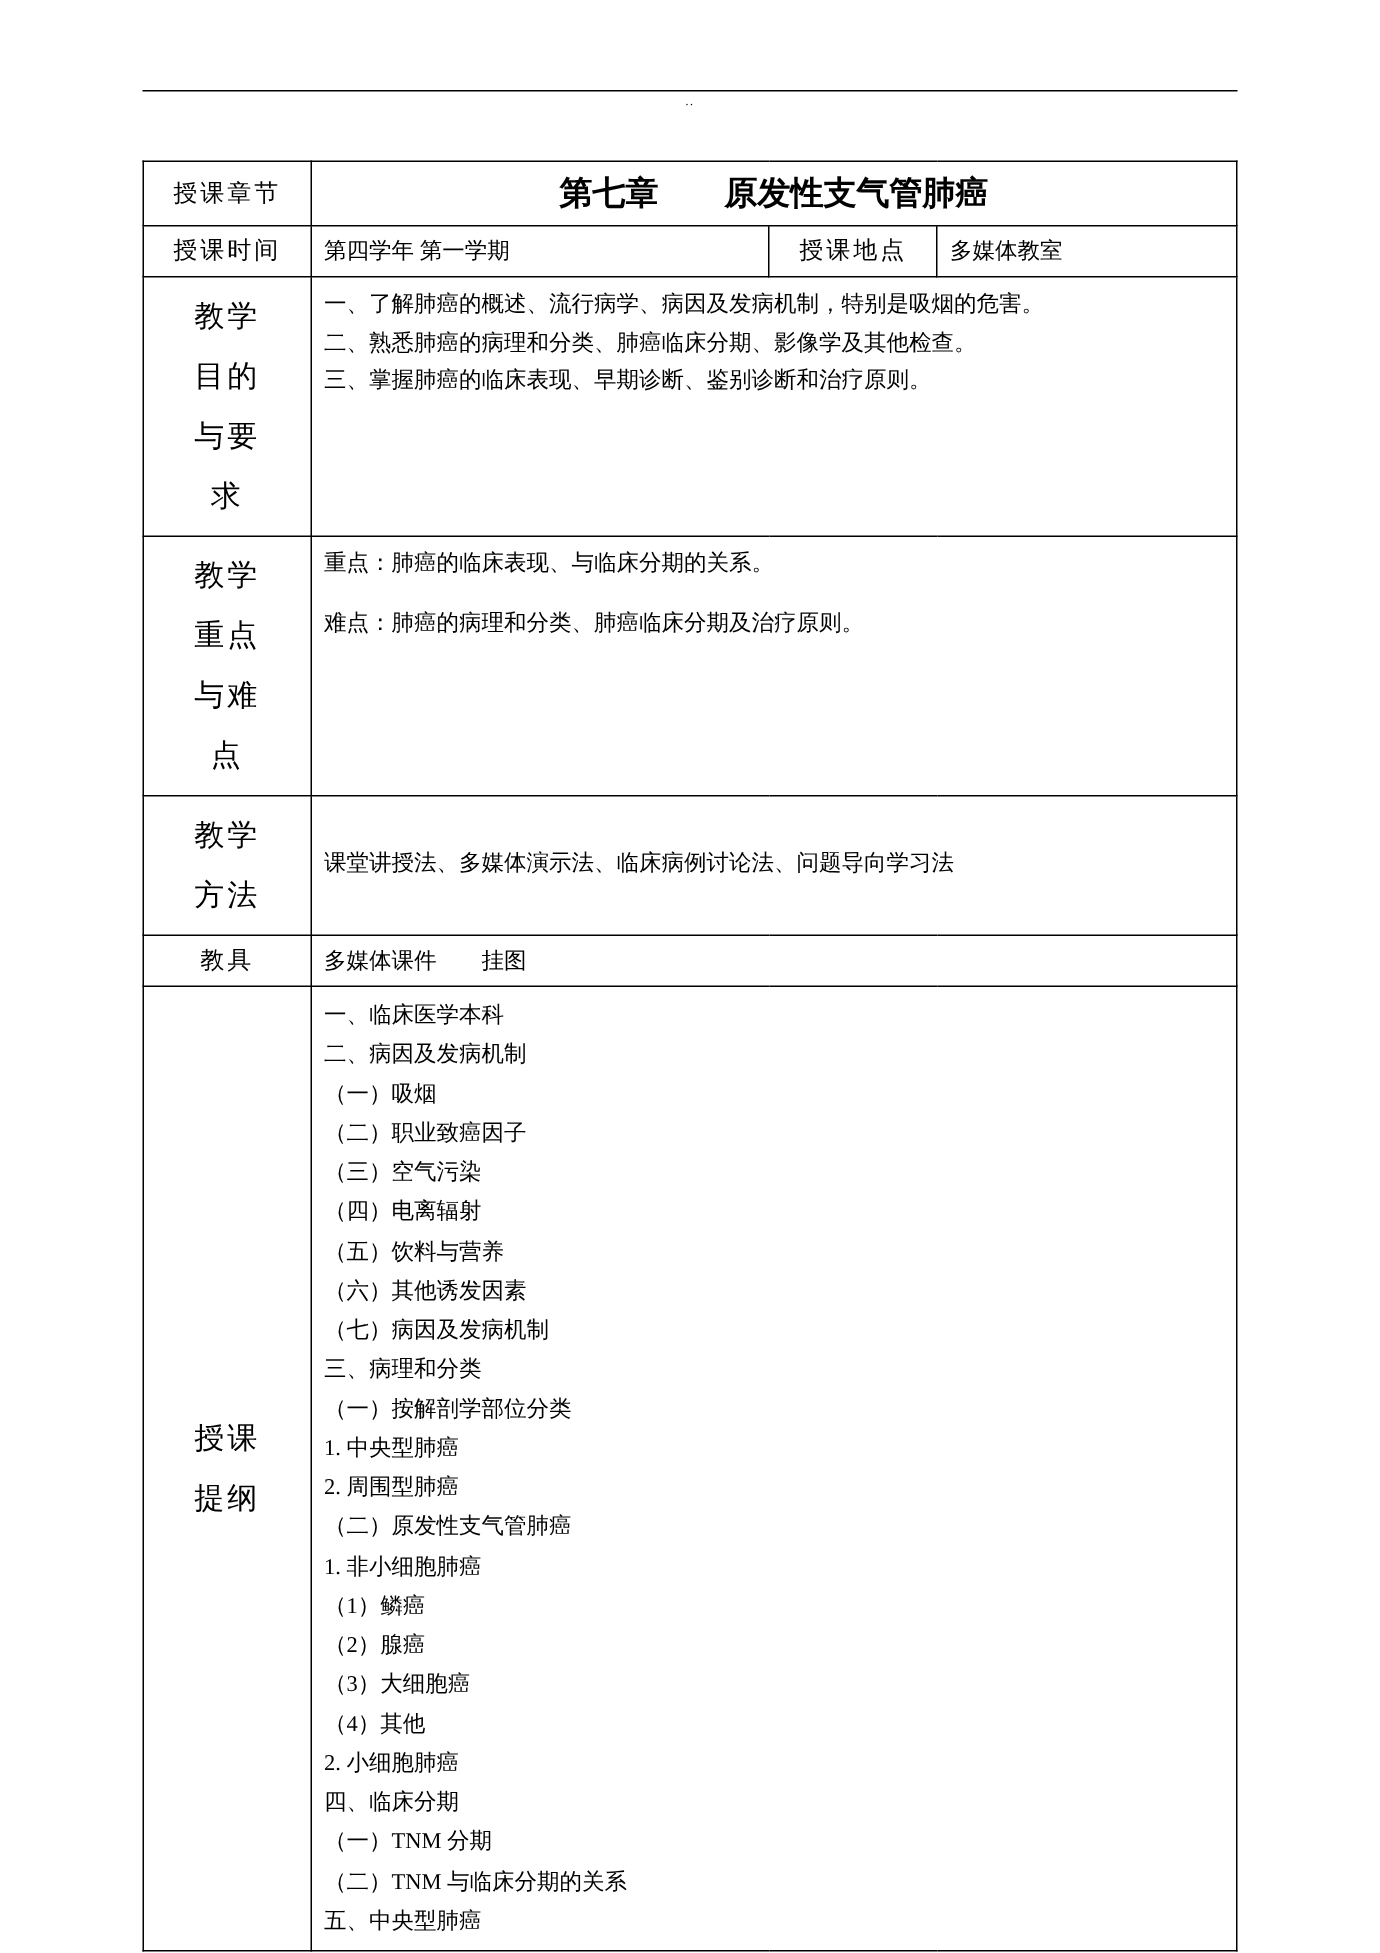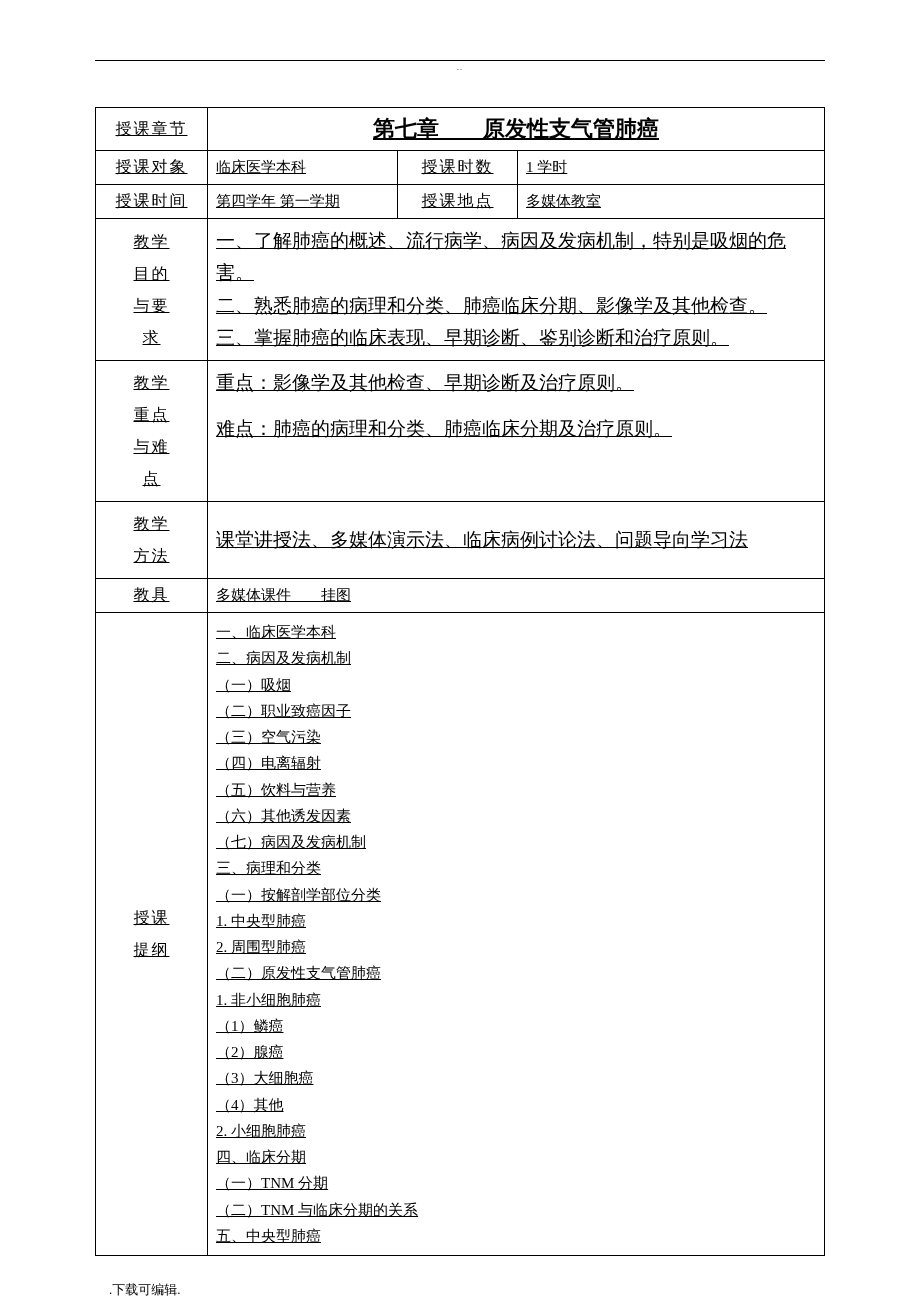--- a/index.html
+++ b/index.html
@@ -25,46 +25,45 @@
       letter-spacing: 1px;
       text-align: center;
       margin-bottom: 35px;
       white-space: nowrap;
       overflow: hidden;
     }
     table.main-table {
       width: 100%;
       border-collapse: collapse;
       margin-top: 20px;
-      text-decoration: underline;
     }
     table.main-table td {
       border: 1px solid #000;
       vertical-align: middle;
       padding: 6px 8px;
     }
     .label-cell {
       text-align: center;
       font-size: 16px;
       width: 112px;
       letter-spacing: 2px;
     }
     .label-cell-vertical {
       text-align: center;
-      font-size: 16px;
+      font-size: 20px;
       line-height: 2.0;
       letter-spacing: 2px;
     }
     .title-cell {
       text-align: center;
       font-size: 22px;
       font-weight: bold;
     }
     .content-cell {
-      font-size: 19px;
+      font-size: 15px;
       line-height: 1.7;
       padding: 8px 10px;
     }
     .content-cell-small {
       font-size: 15px;
       padding: 6px 10px;
     }
     .outline-cell {
       font-size: 15px;
       line-height: 1.75;
@@ -86,26 +85,20 @@
 <div class="header-line"></div>
 <div class="dots">..</div>
 
 <table class="main-table">
   <tbody>
       <tr>
     <td class="label-cell">授课章节</td>
     <td class="title-cell" colspan="3">第七章　　原发性支气管肺癌</td>
   </tr>
   <tr>
-    <td class="label-cell">授课对象</td>
-    <td class="content-cell-small" style="width:190px">临床医学本科</td>
-    <td class="label-cell" style="width:120px">授课时数</td>
-    <td class="content-cell-small">1 学时</td>
-  </tr>
-  <tr>
     <td class="label-cell">授课时间</td>
     <td class="content-cell-small">第四学年 第一学期</td>
     <td class="label-cell">授课地点</td>
     <td class="content-cell-small">多媒体教室</td>
   </tr>
   <tr>
     <td class="label-cell-vertical">
       <div>教学</div>
       <div>目的</div>
       <div>与要</div>
@@ -118,21 +111,21 @@
     </td>
   </tr>
   <tr>
     <td class="label-cell-vertical">
       <div>教学</div>
       <div>重点</div>
       <div>与难</div>
       <div>点</div>
     </td>
     <td class="content-cell" colspan="3" style="vertical-align:top">
-      <div class="spaced-para">重点：影像学及其他检查、早期诊断及治疗原则。</div>
+      <div class="spaced-para">重点：肺癌的临床表现、与临床分期的关系。</div>
       <div>难点：肺癌的病理和分类、肺癌临床分期及治疗原则。</div>
     </td>
   </tr>
   <tr>
     <td class="label-cell-vertical">
       <div>教学</div>
       <div>方法</div>
     </td>
     <td class="content-cell" colspan="3">课堂讲授法、多媒体演示法、临床病例讨论法、问题导向学习法</td>
   </tr>

